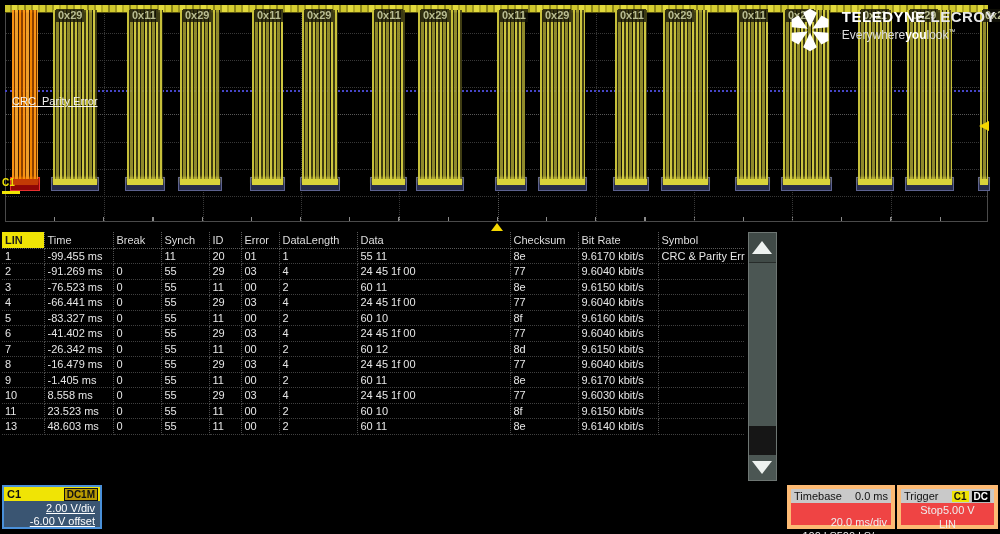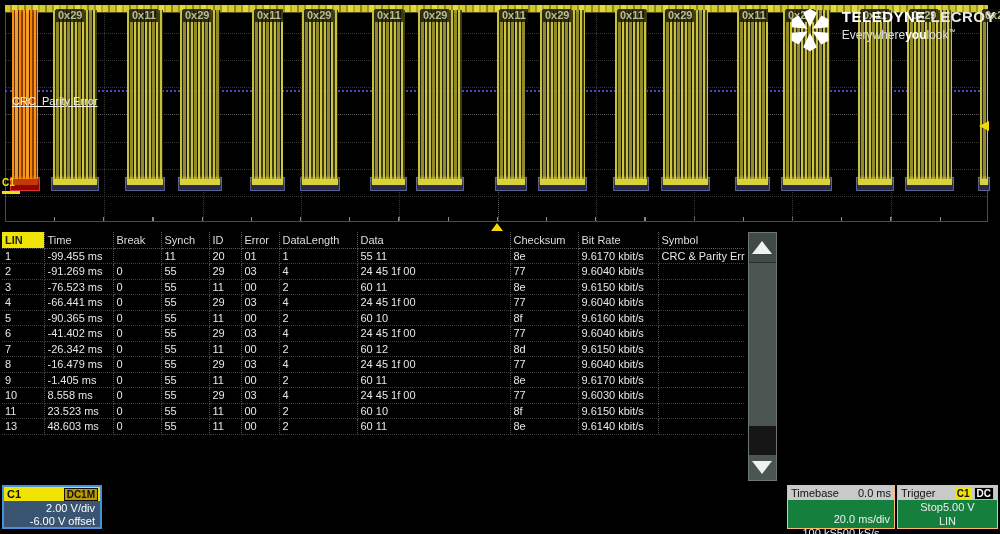--- a/index.html
+++ b/index.html
@@ -72,23 +72,23 @@
   #sb-down { position:absolute; left:0; right:0; bottom:0; height:25px; background:#4b5653; }
   #sb-down .tri { position:absolute; left:3px; top:6px; width:0; height:0;
       border-left:10px solid transparent; border-right:10px solid transparent; border-top:13px solid #eef2f0; }
 
   
   .desc-box { position:absolute; font-size:11px; }
   #ch-box { left:2px; top:485px; width:100px; height:44px; border:2px solid #4a90d9; background:#3a5572; }
   #ch-head { background:#f0e405; height:14px; color:#111; font-weight:bold; padding:0 2px 0 3px;
       display:flex; justify-content:space-between; align-items:center; }
   #ch-coupling { background:#bb9c02; border:1px solid #111; font-size:10px; line-height:11px; padding:0 2px; }
-  #ch-body { color:#fff; text-align:right; padding:1px 5px 0 12px; line-height:13px; }
-
-  .info-box { border:1px solid #fdba74; background:#15803d; color:#eee; }
+  #ch-body { color:#fff; text-align:right; padding:1px 5px 0 12px; line-height:13px;text-decoration:underline; }
+
+  .info-box { border:4px solid #fdba74; background:#ef4444; color:#eee; }
   .info-head { background:#c9c9c9; color:#111; height:14px; padding:0 3px; display:flex;
       justify-content:space-between; align-items:center; }
   .info-row { display:flex; justify-content:center; padding:0 4px; line-height:14px; }
   .info-row.right-only { justify-content:flex-end;margin-top:12px; }
   #tb-box { left:787px; top:485px; width:108px; height:44px; }
   #trig-box { left:897px; top:485px; width:101px; height:44px; }
   .badge { font-size:10px; font-weight:bold; line-height:11px; padding:0 2px; }
   #trig-src-badge { background:#f0e405; color:#111; margin-right:2px; }
   #trig-cpl-badge { background:#000; color:#fff; border:1px solid #bbb; }
 </style>
@@ -277,21 +277,21 @@
             <td>29</td>
             <td>03</td>
             <td>4</td>
             <td>24 45 1f 00</td>
             <td>77</td>
             <td>9.6040 kbit/s</td>
             <td></td>
           </tr>
           <tr>
             <td>5</td>
-            <td>-90.365 ms</td>
+            <td>-83.327 ms</td>
             <td>0</td>
             <td>55</td>
             <td>11</td>
             <td>00</td>
             <td>2</td>
             <td>60 10</td>
             <td>8f</td>
             <td>9.6160 kbit/s</td>
             <td></td>
           </tr>

